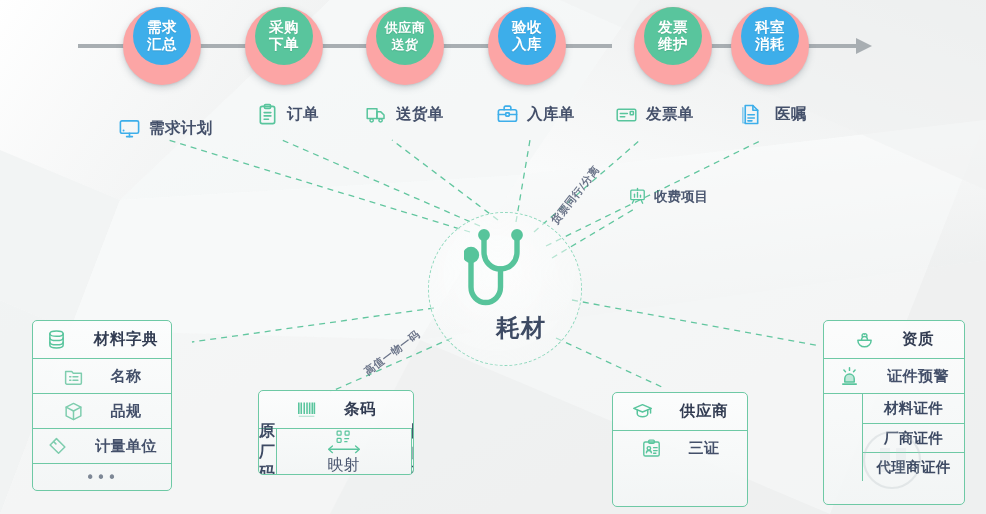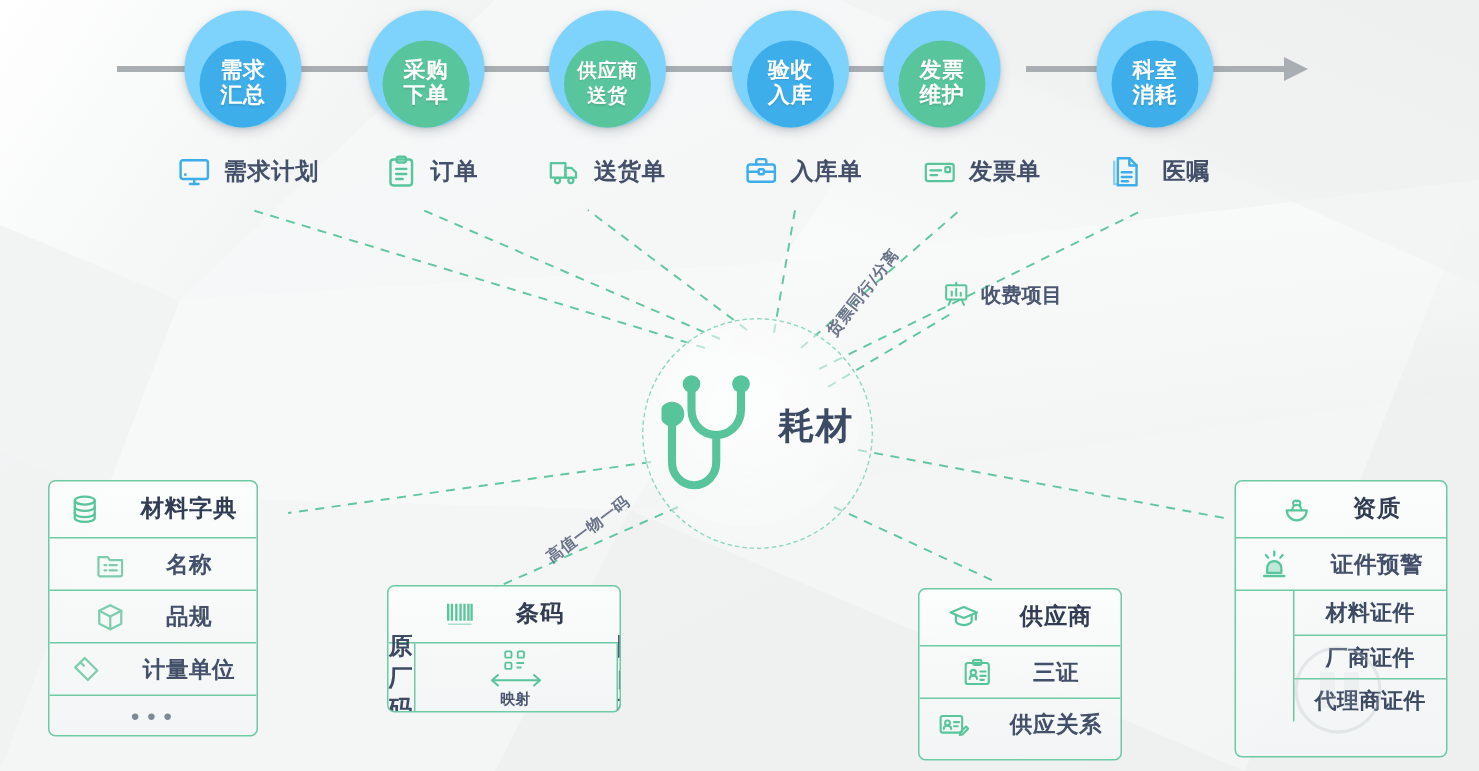--- a/index.html
+++ b/index.html
@@ -19,23 +19,23 @@
   .bg-svg { position:absolute; left:0; top:0; width:986px; height:514px; }
 
   
   .lines-svg { position:absolute; left:0; top:0; width:986px; height:514px; pointer-events:none; }
 
   
   .flow-node {
     position: absolute;
     width: 78px; height: 78px;
     border-radius: 50%;
-    background: #7dd3fc;
+    background: #fca5a5;
     box-shadow: 0 3px 7px rgba(110,120,130,0.30), 0 1px 2px rgba(110,120,130,0.18);
-    display: flex; align-items: flex-end; justify-content: center;
+    display: flex; align-items: flex-start; justify-content: center; font-family: Liberation Serif, serif;
   }
   .flow-node .disc {
     width: 58px; height: 58px; border-radius: 50%;
     display: flex; flex-direction: column;
     align-items: center; justify-content: center;
     color: #ffffff;
     font-size: 14.5px;
     font-weight: 700;
     line-height: 17px;
     letter-spacing: .5px;
@@ -60,21 +60,21 @@
   
   .hub {
     position: absolute;
     left: 428px; top: 212px;
     width: 152px; height: 152px;
     border-radius: 50%;
     border: 1.3px dashed #8fd8bd;
     background: radial-gradient(circle at 45% 40%, rgba(255,255,255,.75), rgba(243,246,245,.35));
     display: flex; align-items: center; justify-content: center;
   }
-  .hub-inner { display:flex; align-items:center; }
+  .hub-inner { display:flex; align-items:flex-end;flex-direction:column; }
   .hub-label {
     font-size: 24px; color:#3d4a63; font-weight: 700;
     margin-left: -4px; margin-bottom: 10px; letter-spacing: 1px;
   }
 
   
   .tag-item {
     position: absolute;
     display:flex; align-items:center; gap:7px; white-space:nowrap;
   }
@@ -123,21 +123,21 @@
     display:flex; align-items:center; justify-content:center;
     font-size: 16px; color:#3d4a63; font-weight:600; letter-spacing:.5px;
     box-sizing:border-box;
   }
   #card-barcode .bc-left  { width: 72px; border-right:1.1px solid #6ec9a5; }
   #card-barcode .bc-right { width: 72px; border-left:1.1px solid #6ec9a5; }
   #card-barcode .bc-mid {
     flex:1; display:flex; flex-direction:column; align-items:center;
     justify-content:center; gap:0px; padding-top:1px;
   }
-  #card-barcode .bc-map-label { font-size: 10px; color:#4b5770; font-weight:700; }
+  #card-barcode .bc-map-label { font-size: 16px; color:#4b5770; font-weight:400; }
 
   
   #card-qual .qual-split { display:flex; }
   #card-qual .qual-gutter { width: 38px; box-sizing:border-box; }
   #card-qual .qual-sub { flex:1; border-left:1.1px solid #6ec9a5; box-sizing:border-box; }
   #card-qual .qual-sub .sub-row {
     height: 29px; display:flex; align-items:center; justify-content:center;
     border-top:1.1px solid #6ec9a5; box-sizing:border-box;
   }
   #card-qual .qual-sub .sub-row:first-child { border-top:none; }
@@ -239,34 +239,34 @@
       <span>供应商</span>
       <span>送货</span>
     </div>
   </div>
   <div class="flow-node" style="left:488px;top:7px;">
     <div class="disc" style="background:#3DAEEA;">
       <span>验收</span>
       <span>入库</span>
     </div>
   </div>
-  <div class="flow-node" style="left:589px;top:7px;">
+  <div class="flow-node" style="left:634px;top:7px;">
     <div class="disc" style="background:#59C59D;">
       <span>发票</span>
       <span>维护</span>
     </div>
   </div>
   <div class="flow-node" style="left:731px;top:7px;">
     <div class="disc" style="background:#3DAEEA;">
       <span>科室</span>
       <span>消耗</span>
     </div>
   </div>
 
-  <div class="doc-item" style="left:118px;top:103px;">
+  <div class="doc-item" style="left:118px;top:117px;">
     <svg class="doc-ico" viewBox="0 0 24 24" fill="none" stroke="#3DAEEA" stroke-width="1.7" stroke-linecap="round" stroke-linejoin="round">
       <rect x="2.5" y="4" width="19" height="13" rx="1.6"></rect>
         <line x1="9" y1="20.5" x2="15" y2="20.5"></line>
         <line x1="12" y1="17" x2="12" y2="20.5"></line>
       <circle cx="5.8" cy="14" r="1" fill="#3DAEEA" stroke="none"></circle>
     </svg>
     <span class="doc-label">需求计划</span>
   </div>
 
   <div class="doc-item" style="left:256px;top:103px;">
@@ -440,31 +440,20 @@
         <rect x="3.2" y="4.6" width="17.6" height="16" rx="1.8"></rect>
         <rect x="8.8" y="2.4" width="6.4" height="3.6" rx="1.1"></rect>
         <circle cx="9" cy="11.8" r="2"></circle>
           <path d="M6.2 16.8c0-1.6 1.3-2.6 2.8-2.6s2.8 1 2.8 2.6"></path>
         <line x1="14.4" y1="11" x2="18.4" y2="11"></line>
           <line x1="14.4" y1="14.4" x2="18.4" y2="14.4"></line>
           <line x1="14.4" y1="17.4" x2="17" y2="17.4"></line>
       </svg>
       <span class="row-label">三证</span>
     </div>
-    <div class="card-row">
-      <svg class="row-ico" viewBox="0 0 24 24" fill="none" stroke="#59C59D" stroke-width="1.6" stroke-linecap="round" stroke-linejoin="round">
-        <rect x="2.4" y="5" width="16.4" height="12.6" rx="1.6"></rect>
-        <circle cx="7.6" cy="10.2" r="1.8"></circle>
-          <path d="M4.8 14.8c0-1.5 1.2-2.4 2.8-2.4s2.8.9 2.8 2.4"></path>
-        <line x1="12.6" y1="9.6" x2="16.4" y2="9.6"></line>
-          <line x1="12.6" y1="12.8" x2="15.4" y2="12.8"></line>
-        <path d="M17.4 17.4l4.4-4.4 1.6 1.6-4.4 4.4-2 .4z"></path>
-      </svg>
-      <span class="row-label">供应关系</span>
-    </div>
   </div>
 
   <div class="card" id="card-qual" style="left:823px;top:320px;width:142px;height:185px;">
     <div class="card-row head">
       <svg class="row-ico" viewBox="0 0 24 24" fill="none" stroke="#59C59D" stroke-width="1.7" stroke-linecap="round" stroke-linejoin="round">
         <path d="M4.4 12.8h15.2a7.6 7.6 0 0 1-15.2 0z"></path>
         <path d="M8.6 12.8c0-2.4 1.5-4.2 3.4-4.2s3.4 1.8 3.4 4.2"></path>
         <path d="M9.6 8.6c-.8-1.2-.2-2.6 1-3 .9-.3 1.4.3 1.4.3s.5-.6 1.4-.3c1.2.4 1.8 1.8 1 3"></path>
       </svg>
       <span class="row-label">资质</span>

